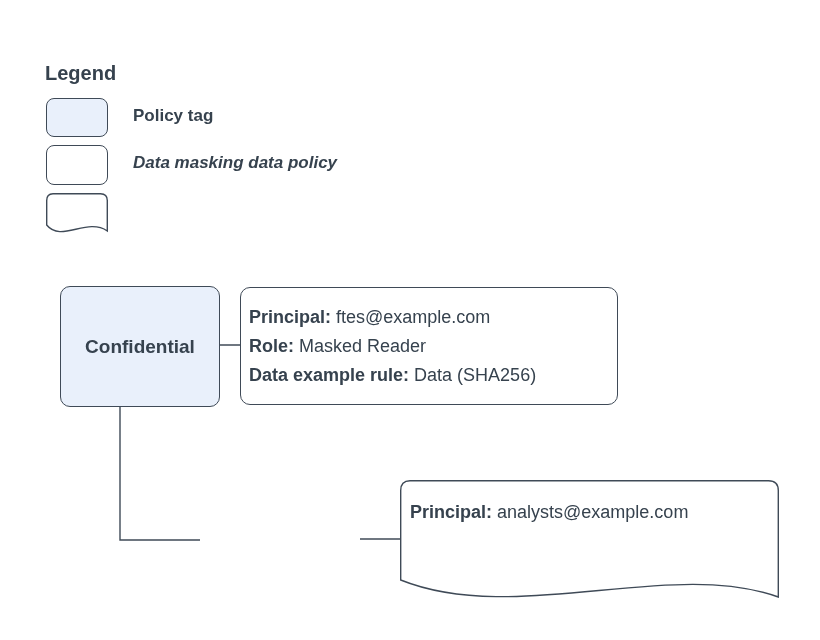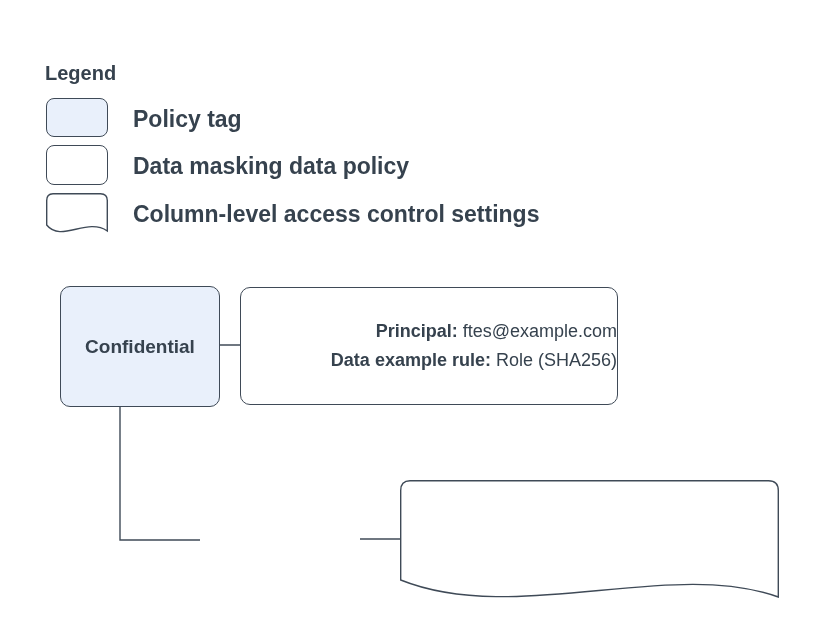--- a/index.html
+++ b/index.html
@@ -19,21 +19,21 @@
     overflow:hidden;
     padding-left:20px;
   }
   .abs{position:absolute;}
   
   .legend-title{
     left:45px;top:62px;
     font-size:20px;font-weight:700;color:var(--text);
   }
   .legend-label{
-    font-size:23px;font-weight:700;color:var(--text);
+    font-size:17px;font-weight:700;color:var(--text);
     white-space:nowrap;
   }
   .swatch{
     width:62px;border:1.4px solid var(--stroke);
     border-radius:8px;
   }
   .swatch.blue{background:var(--blue-fill);}
   .swatch.white{background:var(--white-fill);}
   
   .node{
@@ -48,21 +48,20 @@
   .policy-box{
     background:var(--white-fill);
     border:1.4px solid var(--stroke);
     border-radius:10px;
     display:flex;flex-direction:column;justify-content:center;
     padding-left:8px;
   }
   .policy-line{
     font-size:18px;line-height:29px;color:var(--text);
     white-space:nowrap;
-    text-align:right;
   }
   .policy-line strong{font-weight:700;}
   .doc-text{
     display:flex;flex-direction:column;justify-content:flex-start;
   }
   svg{display:block;}
   .connectors{pointer-events:none;}
 </style>
 </head>
 <body>
@@ -74,40 +73,45 @@
     <path d="M120 407 V540 H200"></path>
     <path d="M360 539 H400"></path>
   </svg>
 
   <div class="abs legend-title">Legend</div>
 
   <div class="abs swatch blue" style="left:46px;top:98px;height:39px;"></div>
   <div class="abs legend-label" style="left:133px;top:106px;">Policy tag</div>
 
   <div class="abs swatch white" style="left:46px;top:145px;height:40px;"></div>
-  <div class="abs legend-label" style="left:133px;top:153px;">Data masking data policy</div>
+  <div class="abs legend-label" style="left:133px;top:153px;font-style:italic;">Data masking data policy</div>
 
   <svg class="abs" style="left:46px;top:193px;" width="62" height="48" viewBox="0 0 62 48">
     <path d="M 7 0.7 L 54.5 0.7 Q 61.3 0.7 61.3 7.5 L 61.3 38 C 41 24 15 50 0.7 32 L 0.7 7.5 Q 0.7 0.7 7 0.7 Z" fill="#ffffff" stroke="#3f4a57" stroke-width="1.4"></path>
   </svg>
-  <div class="abs legend-label" style="left:133px;top:201px;">Column-level access control settings</div>
 
   <div class="abs node blue" style="left:40px;top:286px;width:160px;height:121px;">
     <span class="node-label">Confidential</span>
   </div>
 
   <div class="abs policy-box" style="left:240px;top:287px;width:378px;height:118px;">
     <div class="policy-line">
       <strong>Principal:</strong><span> ftes@example.com</span>
     </div>
     <div class="policy-line">
-      <strong>Data example rule:</strong><span> Role (SHA256)</span>
+      <strong>Role:</strong><span> Masked Reader</span>
+    </div>
+    <div class="policy-line">
+      <strong>Data example rule:</strong><span> Data (SHA256)</span>
     </div>
   </div>
 
 
   <svg class="abs" style="left:400px;top:480px;" width="380" height="130" viewBox="0 0 380 130">
     <path d="M 10 0.7 L 368.5 0.7 Q 378.3 0.7 378.3 10.5 L 378.3 117 C 270 78 115 146 0.7 100 L 0.7 10.5 Q 0.7 0.7 10 0.7 Z" fill="#ffffff" stroke="#3f4a57" stroke-width="1.4"></path>
   </svg>
   <div class="abs doc-text" style="left:410px;top:498px;width:360px;">
+    <div class="policy-line">
+      <strong>Principal:</strong><span> analysts@example.com</span>
+    </div>
   </div>
 
 </div>
 
 </body></html>

